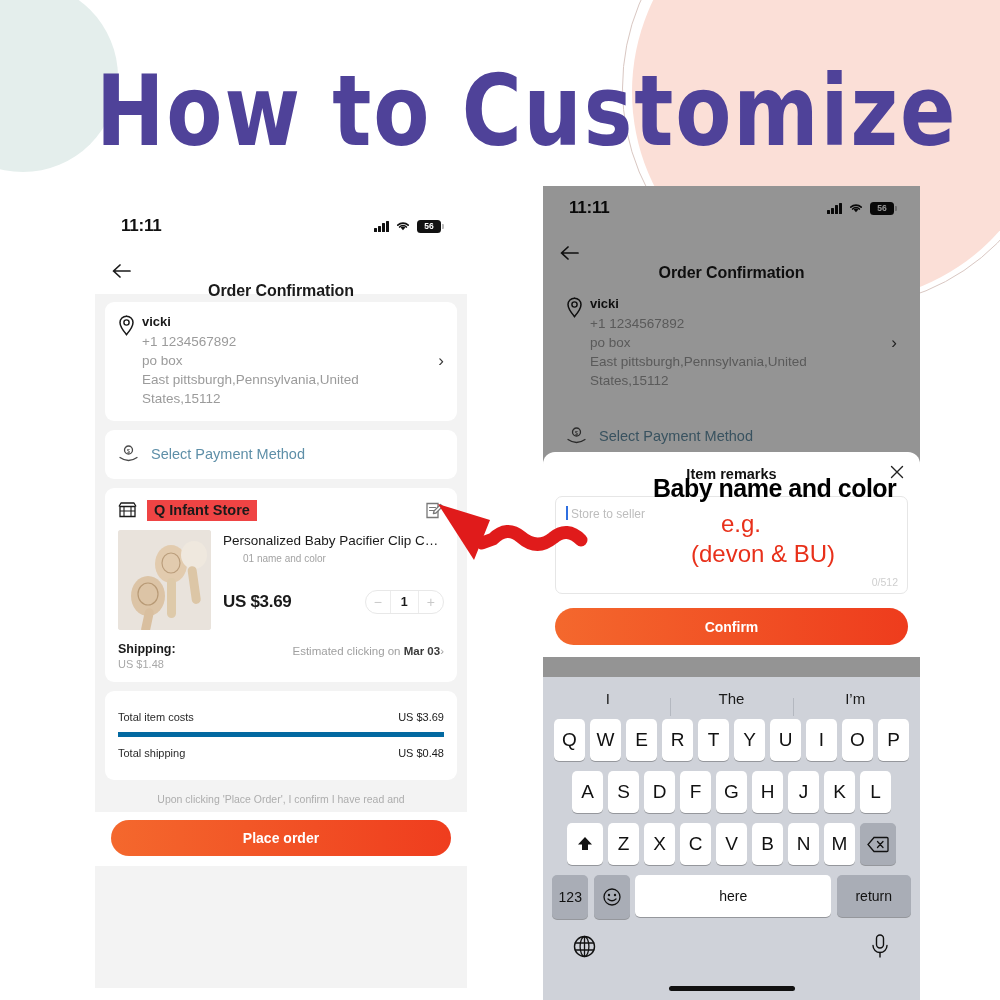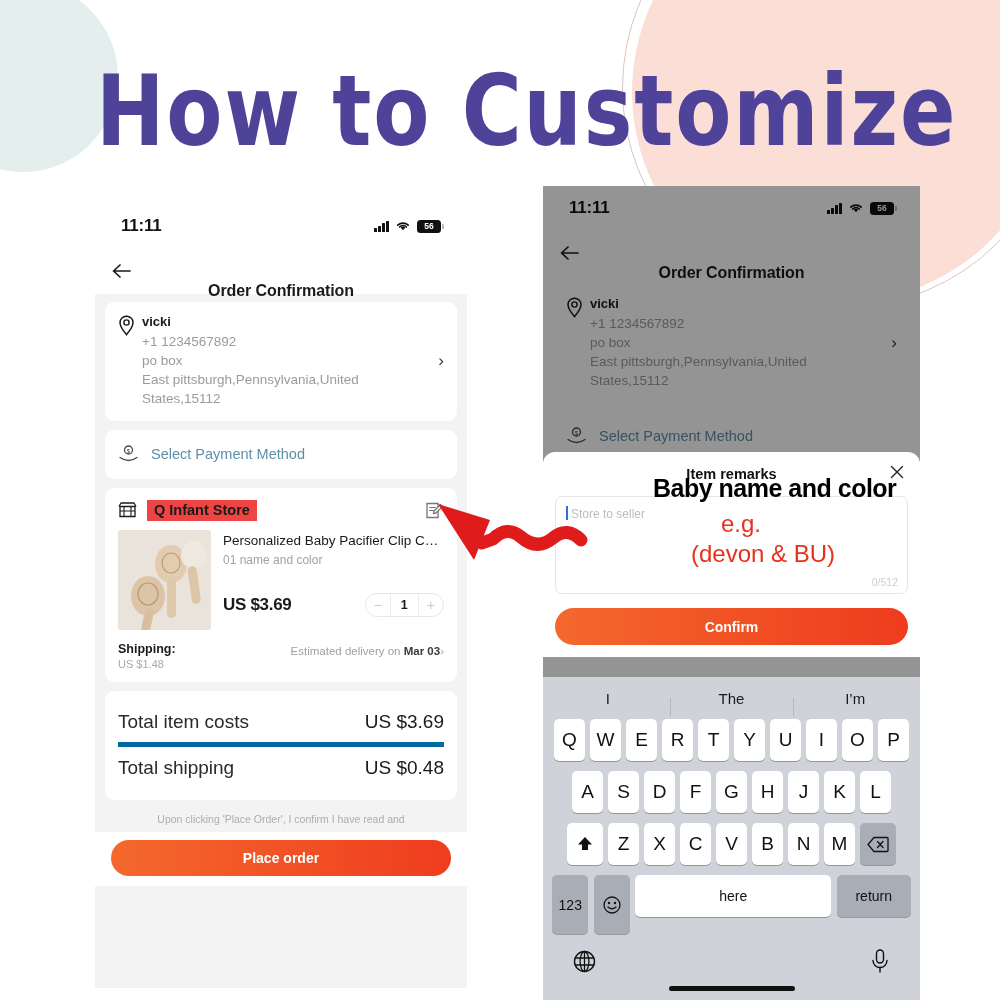--- a/index.html
+++ b/index.html
@@ -131,21 +131,21 @@
   .prod-thumb {
     width:93px; height:100px; flex:0 0 93px; border-radius:3px;
     overflow:hidden; position:relative;
     background:linear-gradient(145deg,#ece7e2 0%,#e3dcd5 45%,#e8e2db 100%);
   }
   .prod-info { flex:1; min-width:0; padding-top:2px; }
   .prod-title {
     font-size:13.5px; color:#1a1a1a; line-height:1.3;
     white-space:nowrap; overflow:hidden; text-overflow:ellipsis;
   }
-  .prod-variant { font-size:12px; color:#a3a3a3; margin-top:4px; }
+  .prod-variant { font-size:10px; color:#a3a3a3; margin-top:4px;margin-left:20px; }
   .prod-bottom {
     display:flex; align-items:center; justify-content:space-between;
     margin-top:26px;
   }
   .prod-price { font-size:17px; font-weight:bold; color:#1a1a1a; letter-spacing:-0.3px; }
   .stepper {
     display:flex; align-items:center; border:1px solid #e8e8e8;
     border-radius:13px; overflow:hidden; height:24px; background:#fff;
   }
   .stepper span { font-size:14px; color:#c9c9c9; padding:0 8px; line-height:22px; }
@@ -161,21 +161,21 @@
   .ship-l-title { font-size:12.5px; font-weight:bold; color:#1a1a1a; }
   .ship-l-sub { font-size:11px; color:#a8a8a8; margin-top:2px; }
   .ship-r { font-size:11.5px; color:#a0a0a0; padding-top:3px; }
   .ship-r b { color:#3a3a3a; font-weight:bold; }
 
   
   .sum-title { font-size:14px; font-weight:bold; color:#1a1a1a; margin-bottom:4px; }
   .sum-row {
     display:flex; justify-content:space-between; align-items:center;
     padding:10px 0 9px 0; border-top:5px solid #0369a1;
-    font-size:19px; color:#2a2a2a;
+    font-size:11px; color:#2a2a2a;
   }
   .sum-row:first-of-type { border-top:none; padding-top:8px; }
   .sum-val { color:#1a1a1a; }
 
   .disclaim {
     font-size:10.5px; color:#adadad; text-align:center;
     padding:4px 12px 6px 12px; line-height:1.3;
   }
 
   
@@ -265,21 +265,21 @@
   .key {
     background:#fff; border-radius:5px; height:42px;
     display:flex; align-items:center; justify-content:center;
     font-size:19px; color:#111; box-shadow:0 1px 0 rgba(0,0,0,0.28);
   }
   .k1 { width:30.5px; }
   .k-wide { width:36px; background:#a9adb6; }
   .k-space { flex:1; max-width:196px; }
   .k-fn {
     width:36px; background:#a9adb6; font-size:14px; border-radius:5px;
-    height:59px; display:flex; align-items:center; justify-content:center;
+    height:44px; display:flex; align-items:center; justify-content:center;
     box-shadow:0 1px 0 rgba(0,0,0,0.28); color:#111;
   }
   .k-return { width:74px; background:#a9adb6; font-size:14px; }
   .kb-row2 { padding:0 16px; }
   .kb-bottom {
     display:flex; align-items:center; justify-content:space-between;
     padding:4px 26px 0 26px;
   }
   .home-ind {
     position:absolute; left:50%; transform:translateX(-50%);
@@ -406,21 +406,21 @@
           </div>
         </div>
       </div>
 
       <div class="ship-row">
         <div>
           <div class="ship-l-title">Shipping:</div>
           <div class="ship-l-sub">US $1.48</div>
         </div>
         <div class="ship-r">
-          <span>Estimated delivery on </span><b>Mar 03</b><span>›</span>
+          <span>Estimated clicking on </span><b>Mar 03</b><span>›</span>
         </div>
       </div>
     </div>
 
     <div class="card">
       <div class="sum-row">
         <span>Total item costs</span>
         <span class="sum-val">US $3.69</span>
       </div>
       <div class="sum-row">

